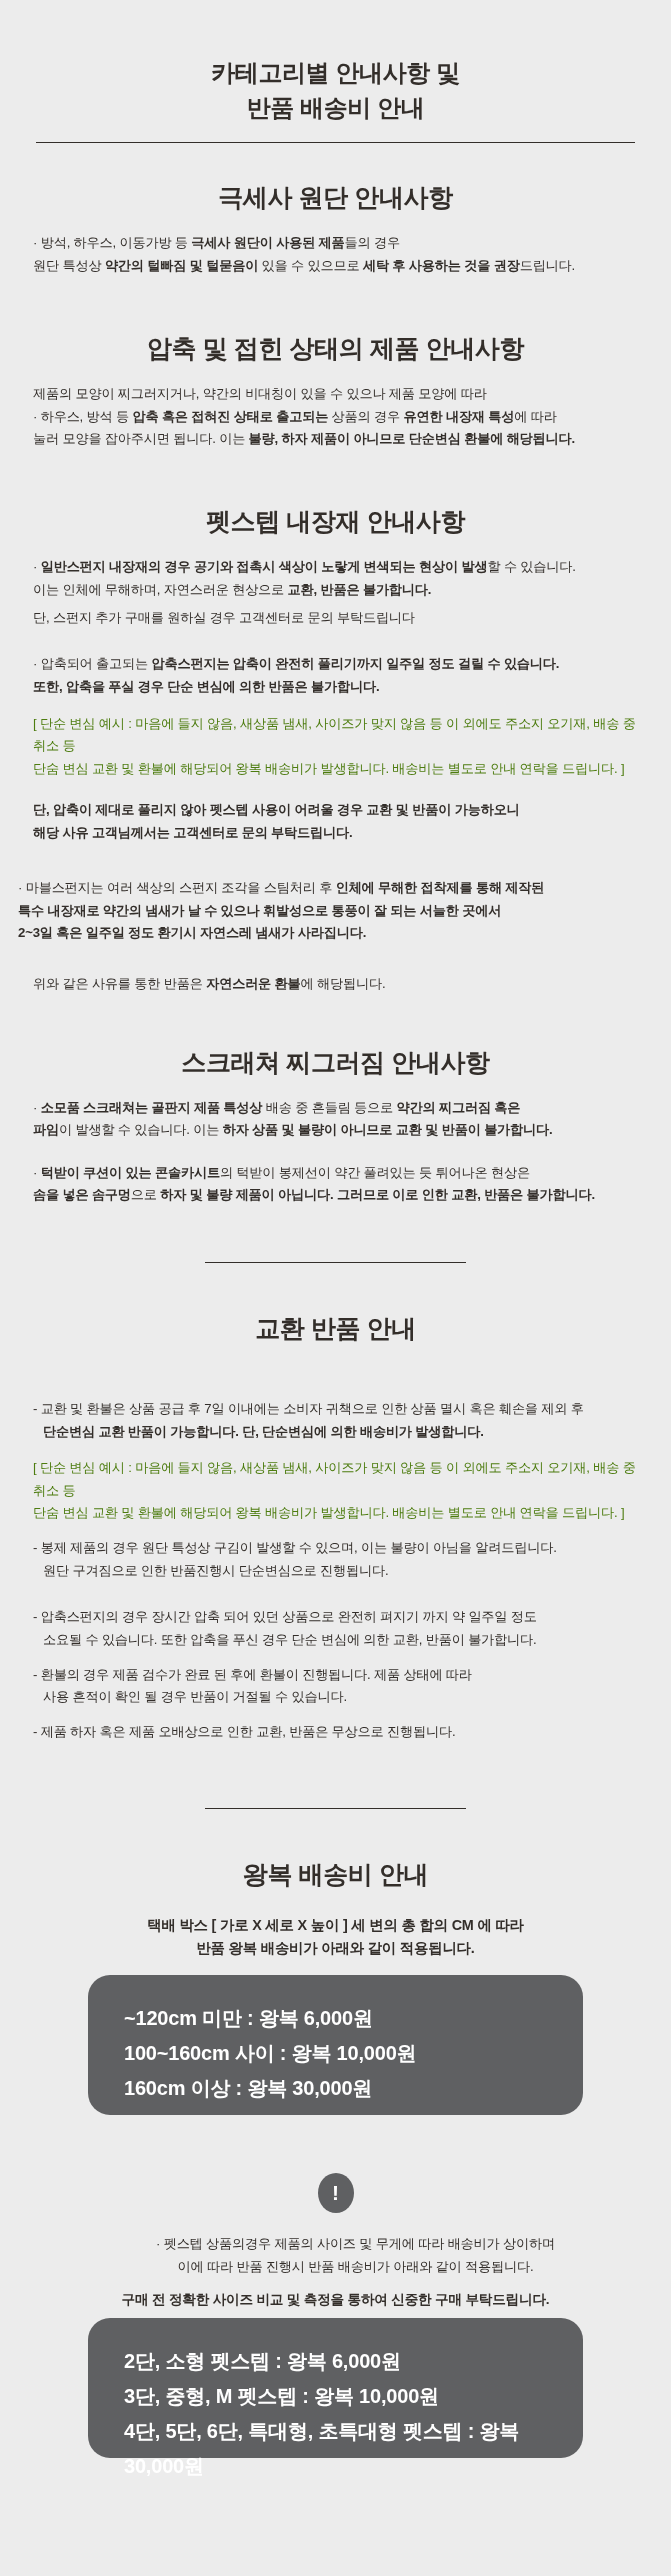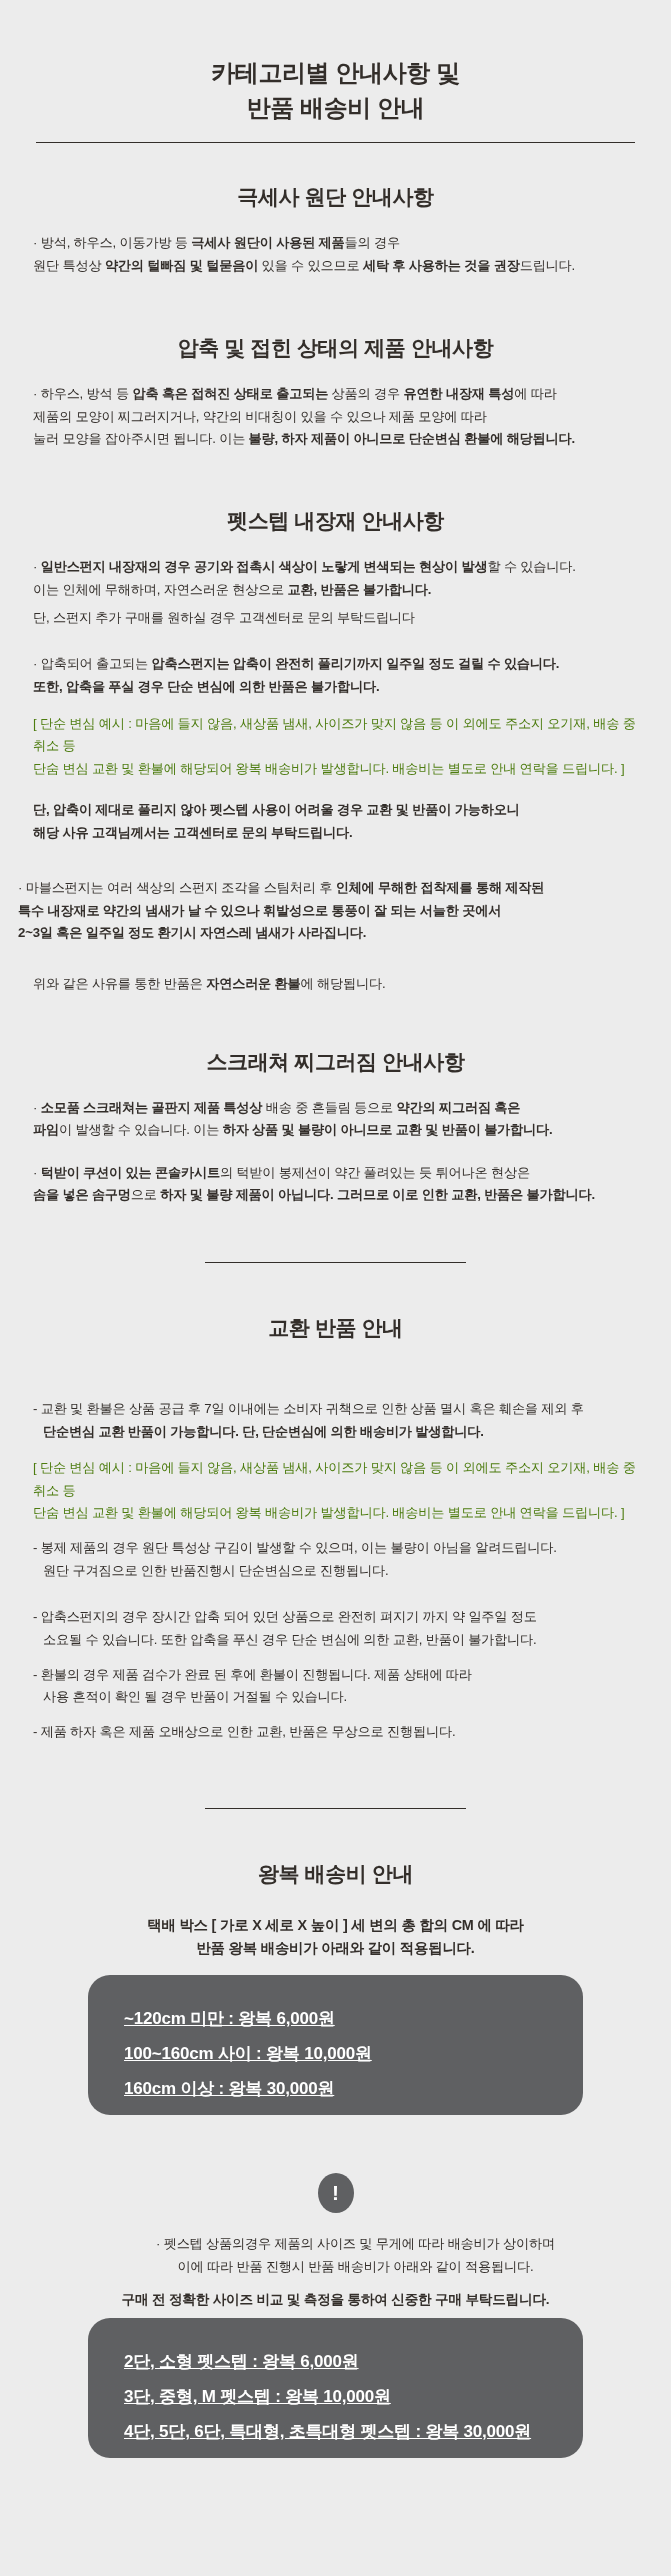--- a/index.html
+++ b/index.html
@@ -30,21 +30,21 @@
   }
   .rule-short {
     border: none;
     border-top: 1.6px solid #332e2a;
     width: 261px;
     margin: 0 auto;
   }
   .sec-heading {
     margin: 12px;
     text-align: center;
-    font-size: 21px;
+    font-size: 25px;
     line-height: 30px;
     font-weight: 800;
     letter-spacing: -0.4px;
   }
   .body {
     margin: 0;
     padding: 0 33px;
     font-size: 13.2px;
     line-height: 22.6px;
     font-weight: 400;
@@ -64,25 +64,24 @@
   }
   .fee-panel {
     box-sizing: border-box;
     width: 495px;
     height: 140px;
     margin: 9.3px auto 0;
     background: #5f6062;
     border-radius: 22px;
     padding: 26px 15.6px 0 36px;
     color: #ffffff;
-    font-size: 17px;
+    font-size: 20px;
     line-height: 35px;
     font-weight: 700;
     letter-spacing: -0.2px;
-    text-decoration: underline;
   }
   .alert-icon {
     width: 36px;
     height: 40px;
     margin: 58px auto 0;
     background: #5f6062;
     border-radius: 50%;
     color: #ffffff;
     font-size: 21px;
     font-weight: 800;
@@ -120,22 +119,22 @@
   <hr class="rule-full">
 
   <h2 class="sec-heading mt50">극세사 원단 안내사항</h2>
   <p class="body mt26">
     <span class="ln"><span>· 방석, 하우스, 이동가방 등 </span><span class="b">극세사 원단이 사용된 제품</span><span>들의 경우</span></span>
     <span class="ln"><span>원단 특성상 </span><span class="b">약간의 털빠짐 및 털묻음이</span><span> 있을 수 있으므로 </span><span class="b">세탁 후 사용하는 것을 권장</span><span>드립니다.</span></span>
   </p>
 
   <h2 class="sec-heading mt72">압축 및 접힌 상태의 제품 안내사항</h2>
   <p class="body mt26">
+    <span class="ln">제품의 모양이 찌그러지거나, 약간의 비대칭이 있을 수 있으나 제품 모양에 따라</span>
     <span class="ln"><span>· 하우스, 방석 등 </span><span class="b">압축 혹은 접혀진 상태로 출고되는 </span><span>상품의 경우 </span><span class="b">유연한 내장재 특성</span><span>에 따라</span></span>
-    <span class="ln">제품의 모양이 찌그러지거나, 약간의 비대칭이 있을 수 있으나 제품 모양에 따라</span>
     <span class="ln"><span>눌러 모양을 잡아주시면 됩니다. 이는 </span><span class="b">불량, 하자 제품이 아니므로 단순변심 환불에 해당됩니다.</span></span>
   </p>
 
   <h2 class="sec-heading mt70">펫스텝 내장재 안내사항</h2>
   <p class="body mt26">
     <span class="ln"><span>· </span><span class="b">일반스펀지 내장재의 경우 공기와 접촉시 색상이 노랗게 변색되는 현상이 발생</span><span>할 수 있습니다.</span></span>
     <span class="ln"><span>이는 인체에 무해하며, 자연스러운 현상으로 </span><span class="b">교환, 반품은 불가합니다.</span></span>
   </p>
   <p class="body mt8">
     <span class="ln">단, 스펀지 추가 구매를 원하실 경우 고객센터로 문의 부탁드립니다</span>

